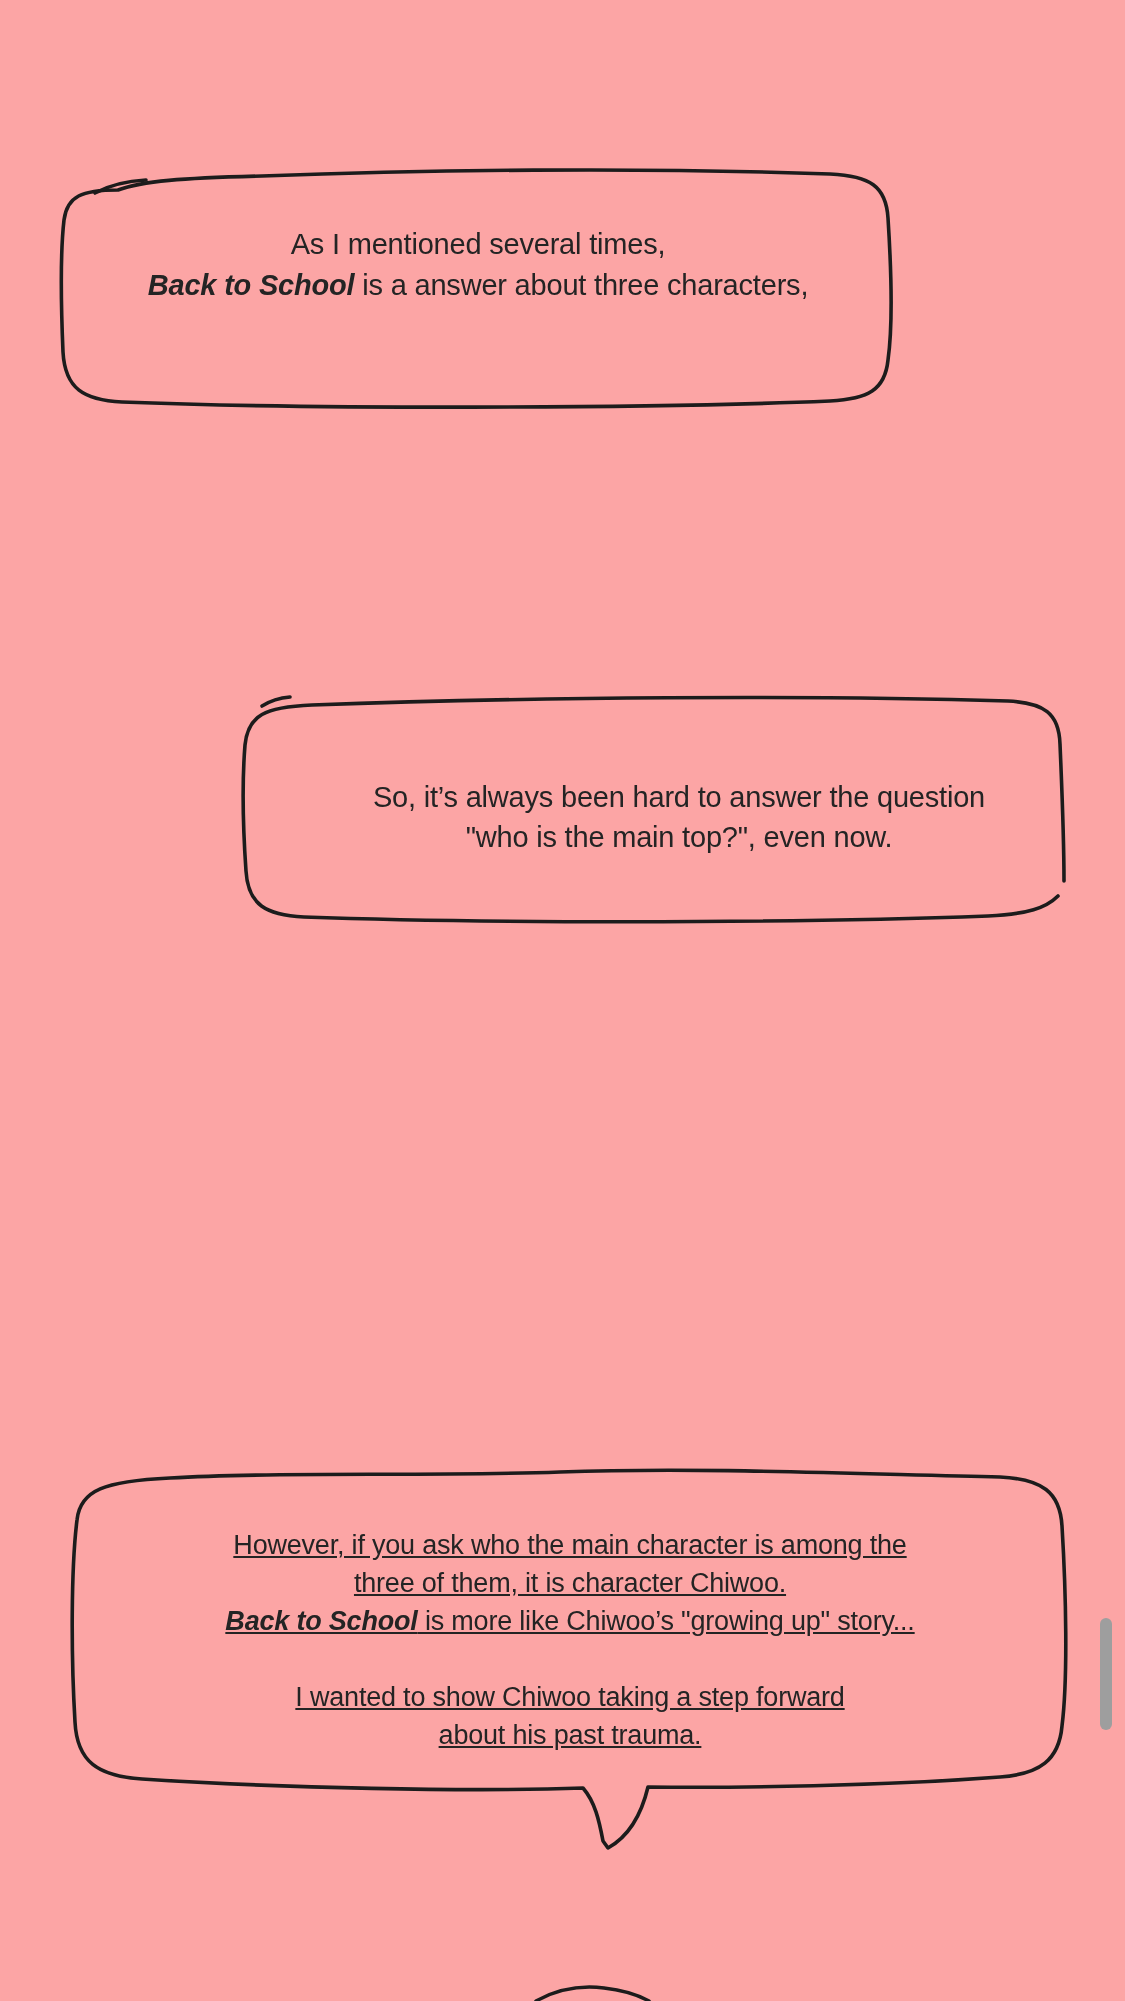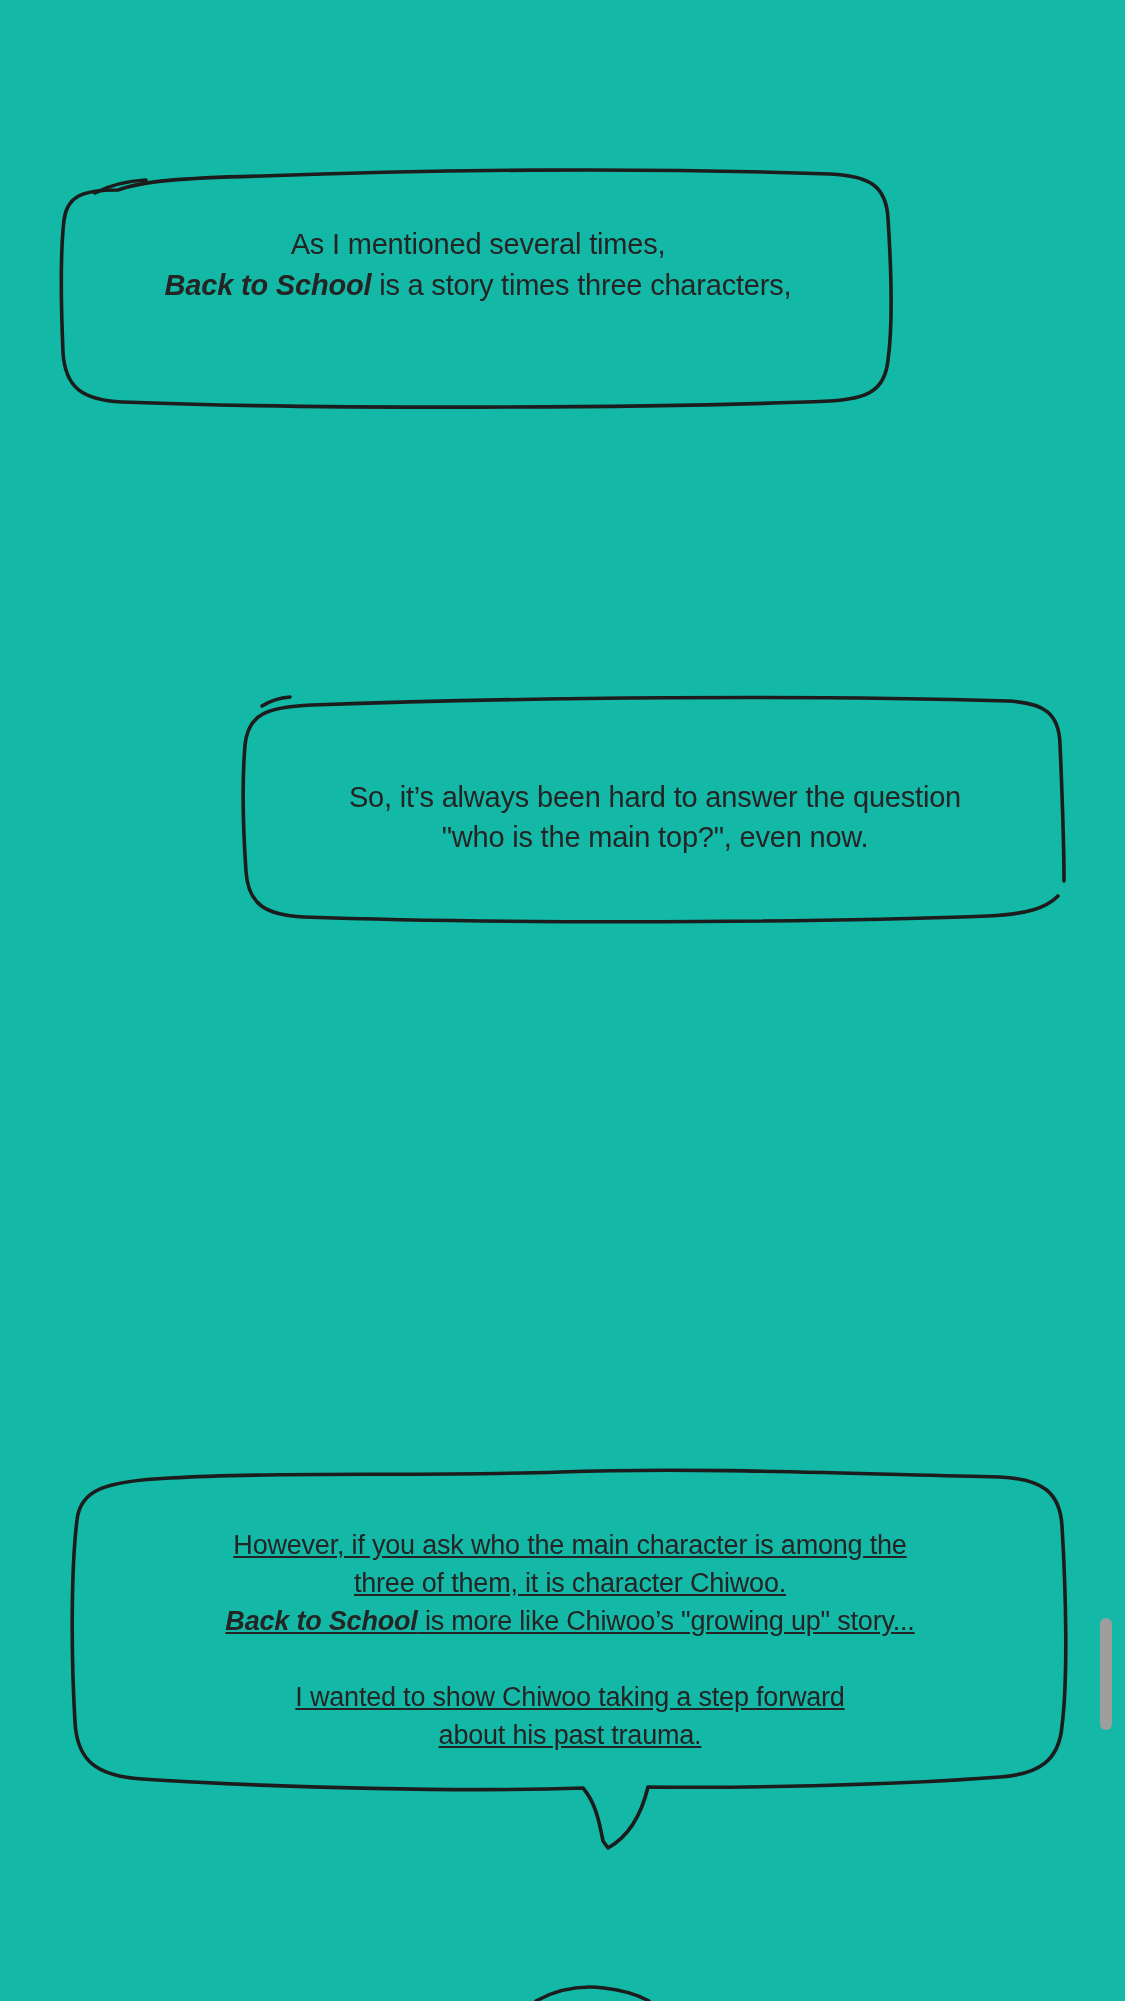--- a/index.html
+++ b/index.html
@@ -1,20 +1,20 @@
 <!DOCTYPE html>
 <html><head>
 <meta charset="utf-8">
 <style>
   html, body { margin: 0; padding: 0; background: #ffffff; }
   .page {
     position: relative;
     width: 1125px;
     height: 2001px;
-    background: #14b8a6;
+    background: #fca5a5;
     overflow: hidden;
     font-family: "Liberation Sans", "DejaVu Sans", sans-serif;
     color: #242424;
   }
   .ink {
     position: absolute;
     left: 0; top: 0;
     width: 1125px; height: 2001px;
   }
   .ink path {
@@ -24,21 +24,21 @@
     stroke-linecap: round;
     stroke-linejoin: round;
   }
   .bubble-text {
     position: absolute;
     text-align: center;
     color: #242424;
     letter-spacing: -0.2px;
   }
   .bt1 { left: 63px;  top: 224px;  width: 830px; font-size: 29px; line-height: 41px; }
-  .bt2 { left: 245px; top: 777px;  width: 820px; font-size: 29px; line-height: 40px; }
+  .bt2 { left: 245px; top: 777px;  width: 820px; font-size: 29px; line-height: 40px; padding-left: 24px; }
   .bt3 { left: 85px;  top: 1526px; width: 970px; font-size: 27px; line-height: 38px; }
   .bt1 .line { min-height: 41px; }
   .bt2 .line { min-height: 40px; }
   .bt3 .line { min-height: 38px; text-decoration: underline; }
   .em {
     font-weight: 700;
     font-style: italic;
   }
   .scroll-thumb {
     position: absolute;
@@ -93,21 +93,21 @@
          C 470 1792, 280 1788, 142 1779
          C 98 1776, 77 1762, 75 1722
          C 71 1655, 71 1568, 77 1520
          C 80 1490, 105 1481, 170 1478 Z"></path>
 
     <path d="M 536 2001 C 556 1990, 580 1985, 604 1988 C 622 1990, 638 1995, 649 2001"></path>
   </svg>
 
   <div class="bubble-text bt1">
     <div class="line"><span>As I mentioned several times,</span></div>
-    <div class="line"><span class="em">Back to School</span><span> is a story times three characters,</span></div>
+    <div class="line"><span class="em">Back to School</span><span> is a answer about three characters,</span></div>
   </div>
 
   <div class="bubble-text bt2">
     <div class="line"><span>So, it’s always been hard to answer the question</span></div>
     <div class="line"><span>"who is the main top?", even now.</span></div>
   </div>
 
   <div class="bubble-text bt3">
     <div class="line"><span>However, if you ask who the main character is among the</span></div>
     <div class="line"><span>three of them, it is character Chiwoo.</span></div>

